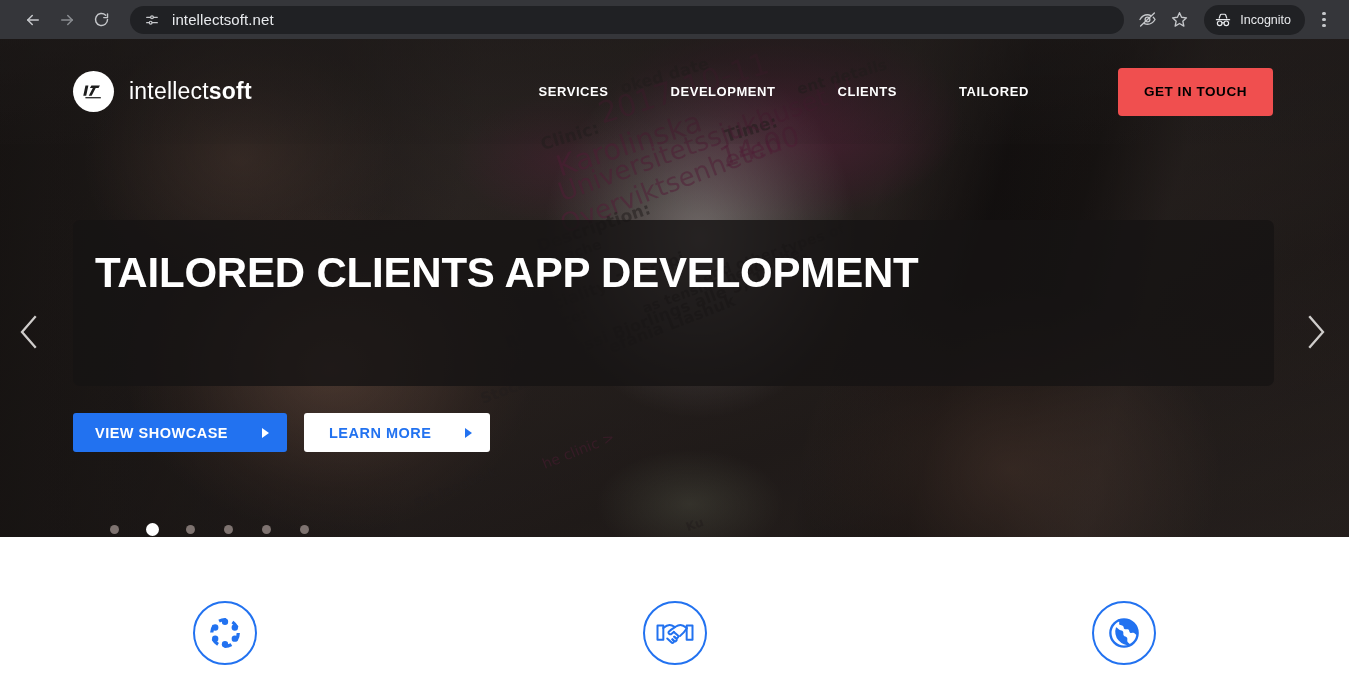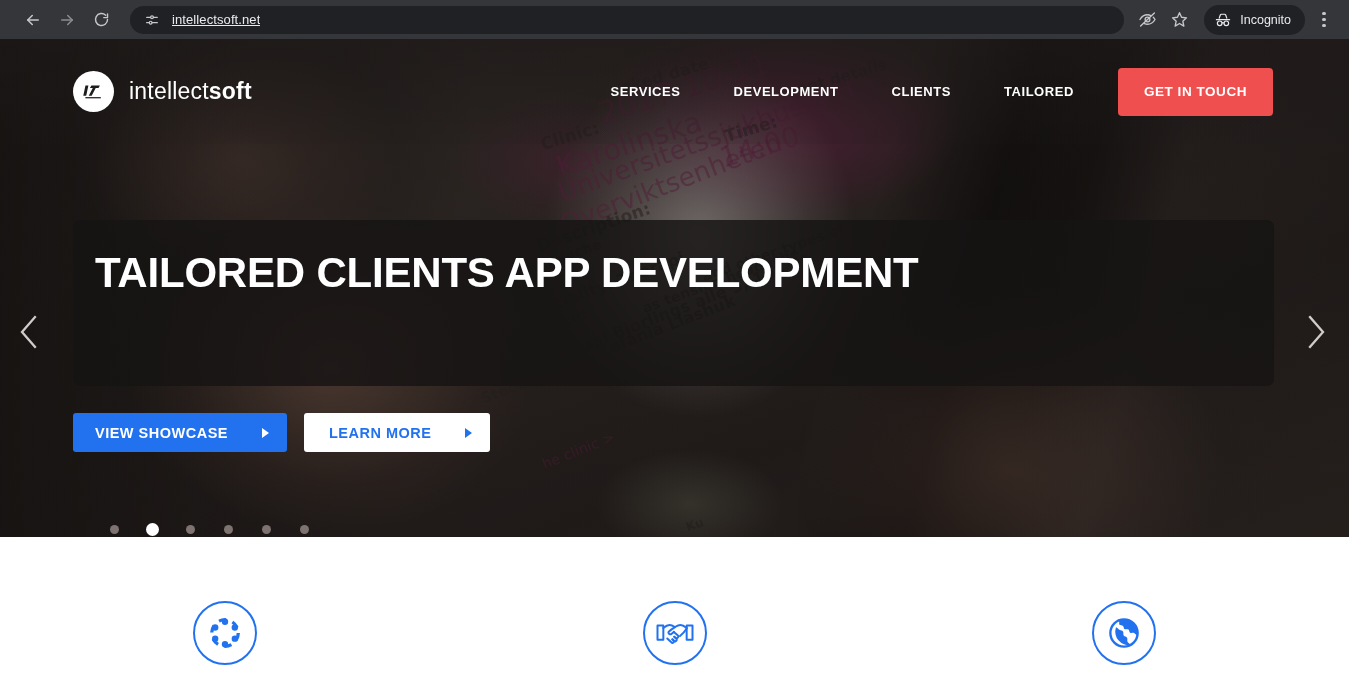--- a/index.html
+++ b/index.html
@@ -38,26 +38,25 @@
     padding:0 12px;
     min-width:0;
   }
   .omnibox .site-settings{
     width:20px;height:20px;flex:0 0 auto;
     display:flex;align-items:center;justify-content:center;
     margin-right:10px;
   }
   .omnibox .url{
     color:#e8eaed;
-    font-size:13px;
+    font-size:15px;
     white-space:nowrap;
     overflow:hidden;
     text-overflow:ellipsis;
     letter-spacing:0.1px;
-    text-decoration:underline;
   }
   .chrome-right{
     display:flex; align-items:center; flex:0 0 auto; gap:2px;
   }
   .icon-btn{
     width:30px;height:30px;
     display:flex;align-items:center;justify-content:center;
     border-radius:50%;
   }
   .incognito-pill{
@@ -145,35 +144,35 @@
     background:#ffffff;
     display:flex;align-items:center;justify-content:center;
     flex:0 0 auto;
   }
   .brand-name{
     color:#fff; font-size:23px; font-weight:400; letter-spacing:0.2px;
   }
   .brand-name b{ font-weight:700; }
   .main-nav{
     margin-left:auto;
-    display:flex; align-items:center; gap:3px;
+    display:flex; align-items:center; gap:12px;
   }
   .nav-link{
     color:#fff;
     font-size:13px;
     font-weight:700;
     letter-spacing:0.55px;
     padding:10px 25px;
     text-decoration:none;
     white-space:nowrap;
   }
   .cta-header{
-    margin-left:16px; margin-right:76px;
+    margin-left:52px; margin-right:76px;
     background:#f04f4f;
-    color:#ffffff;
+    color:#000000;
     font-size:13.5px; font-weight:700;
     letter-spacing:0.55px;
     border:none; border-radius:4px;
     height:48px;
     padding:0 26px;
     white-space:nowrap;
     font-family:"Liberation Sans", sans-serif;
   }
 
   

